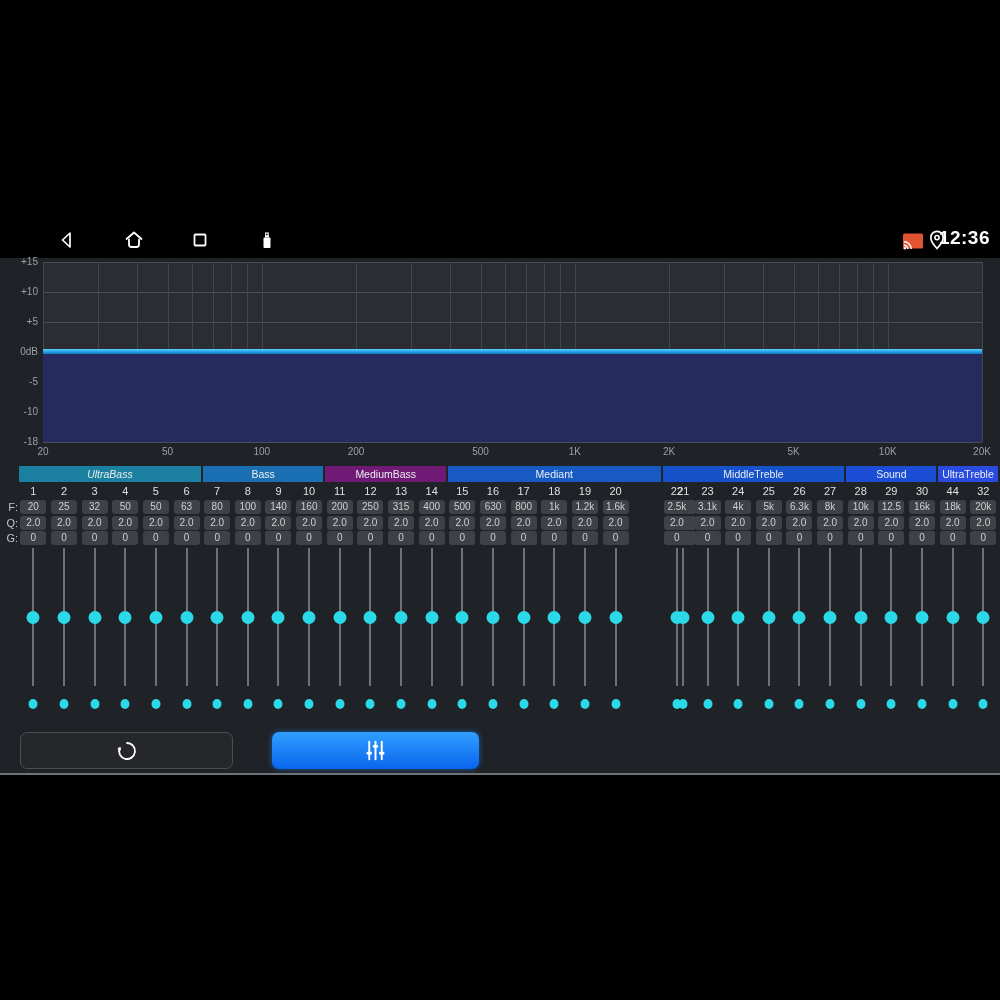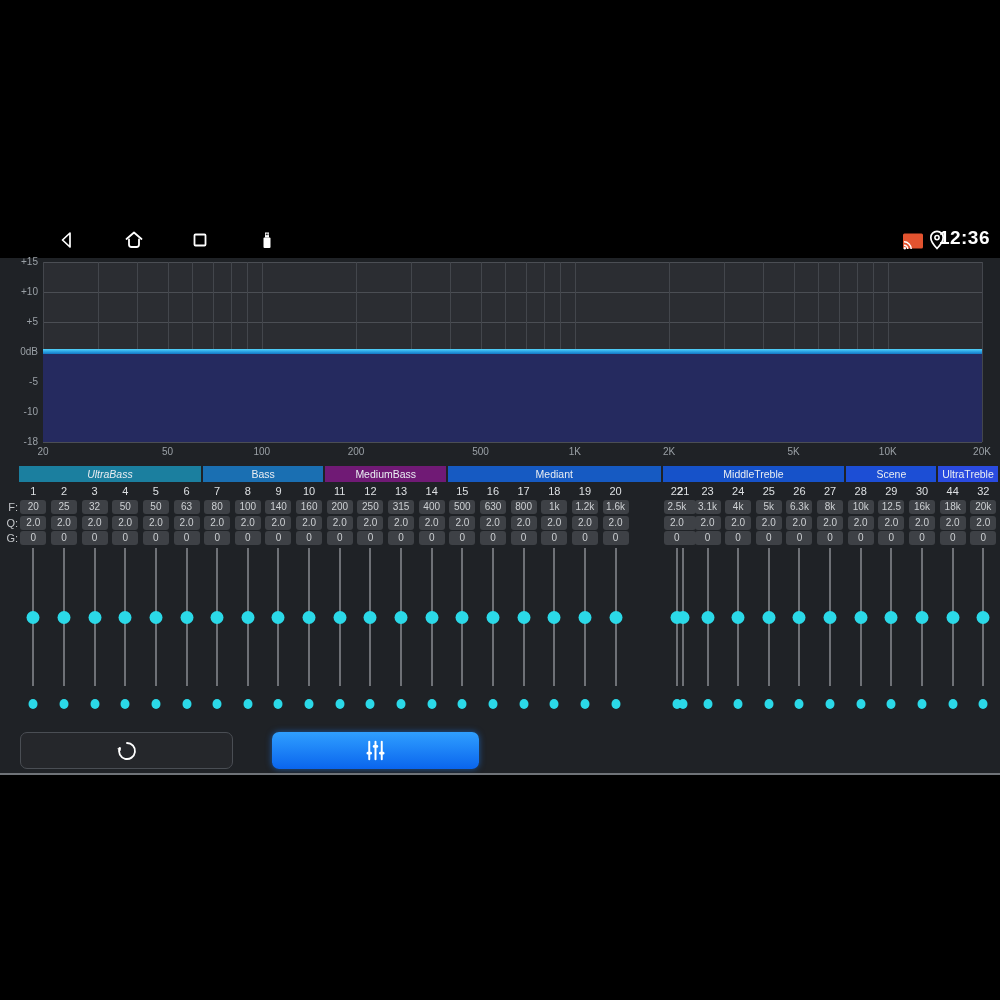--- a/index.html
+++ b/index.html
@@ -138,21 +138,21 @@
         <div class="xlab" style="left: 939px;">20K</div>
       </div>
   </div>
 
   <div id="bandrow">
       <div class="bandseg" style="left: 19px; width: 181.87px; background: rgb(27, 127, 159); font-style: italic;">UltraBass</div>
       <div class="bandseg" style="left: 202.87px; width: 120.58px; background: rgb(26, 111, 178);">Bass</div>
       <div class="bandseg" style="left: 325.45px; width: 120.58px; background: #701a75;">MediumBass</div>
       <div class="bandseg" style="left: 448.03px; width: 212.515px; background: rgb(22, 90, 194);">Mediant</div>
       <div class="bandseg" style="left: 662.545px; width: 181.87px; background: rgb(22, 82, 201);">MiddleTreble</div>
-      <div class="bandseg" style="left: 846.415px; width: 89.935px; background: rgb(28, 78, 213);">Scene</div>
+      <div class="bandseg" style="left: 846.415px; width: 89.935px; background: rgb(28, 78, 213);">Sound</div>
       <div class="bandseg" style="left: 938.35px; width: 59.29px; background: rgb(42, 75, 224);">UltraTreble</div>
     </div>
 
   <span class="rowlab" style="top:242px">F:</span>
   <span class="rowlab" style="top:258px">Q:</span>
   <span class="rowlab" style="top:273px">G:</span>
 
   <div id="cols">
       <div class="col" style="left: 18px; width: 30.645px;">
         <div class="ch-num">1</div>

